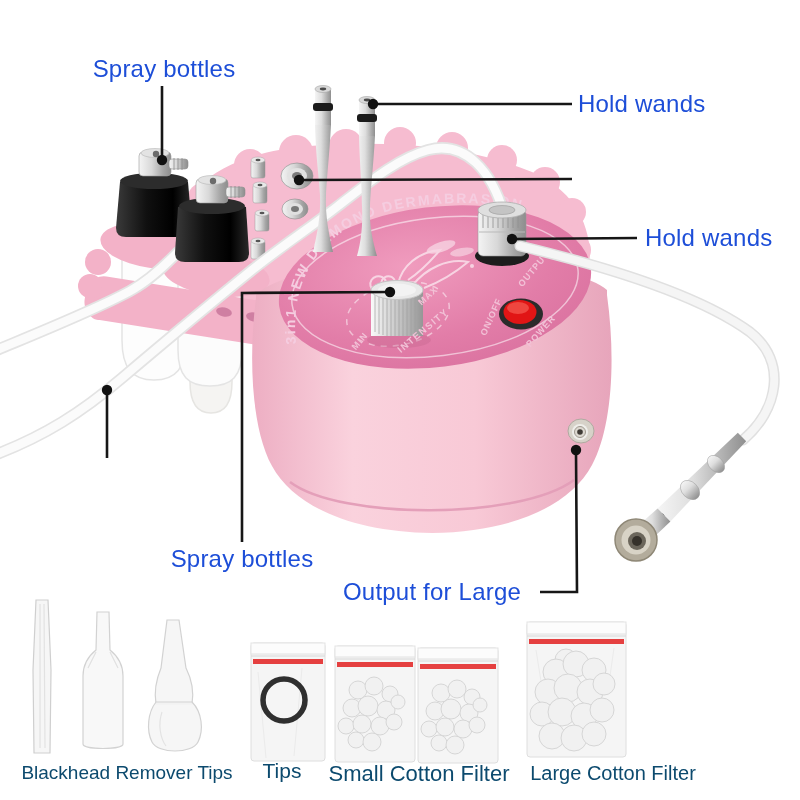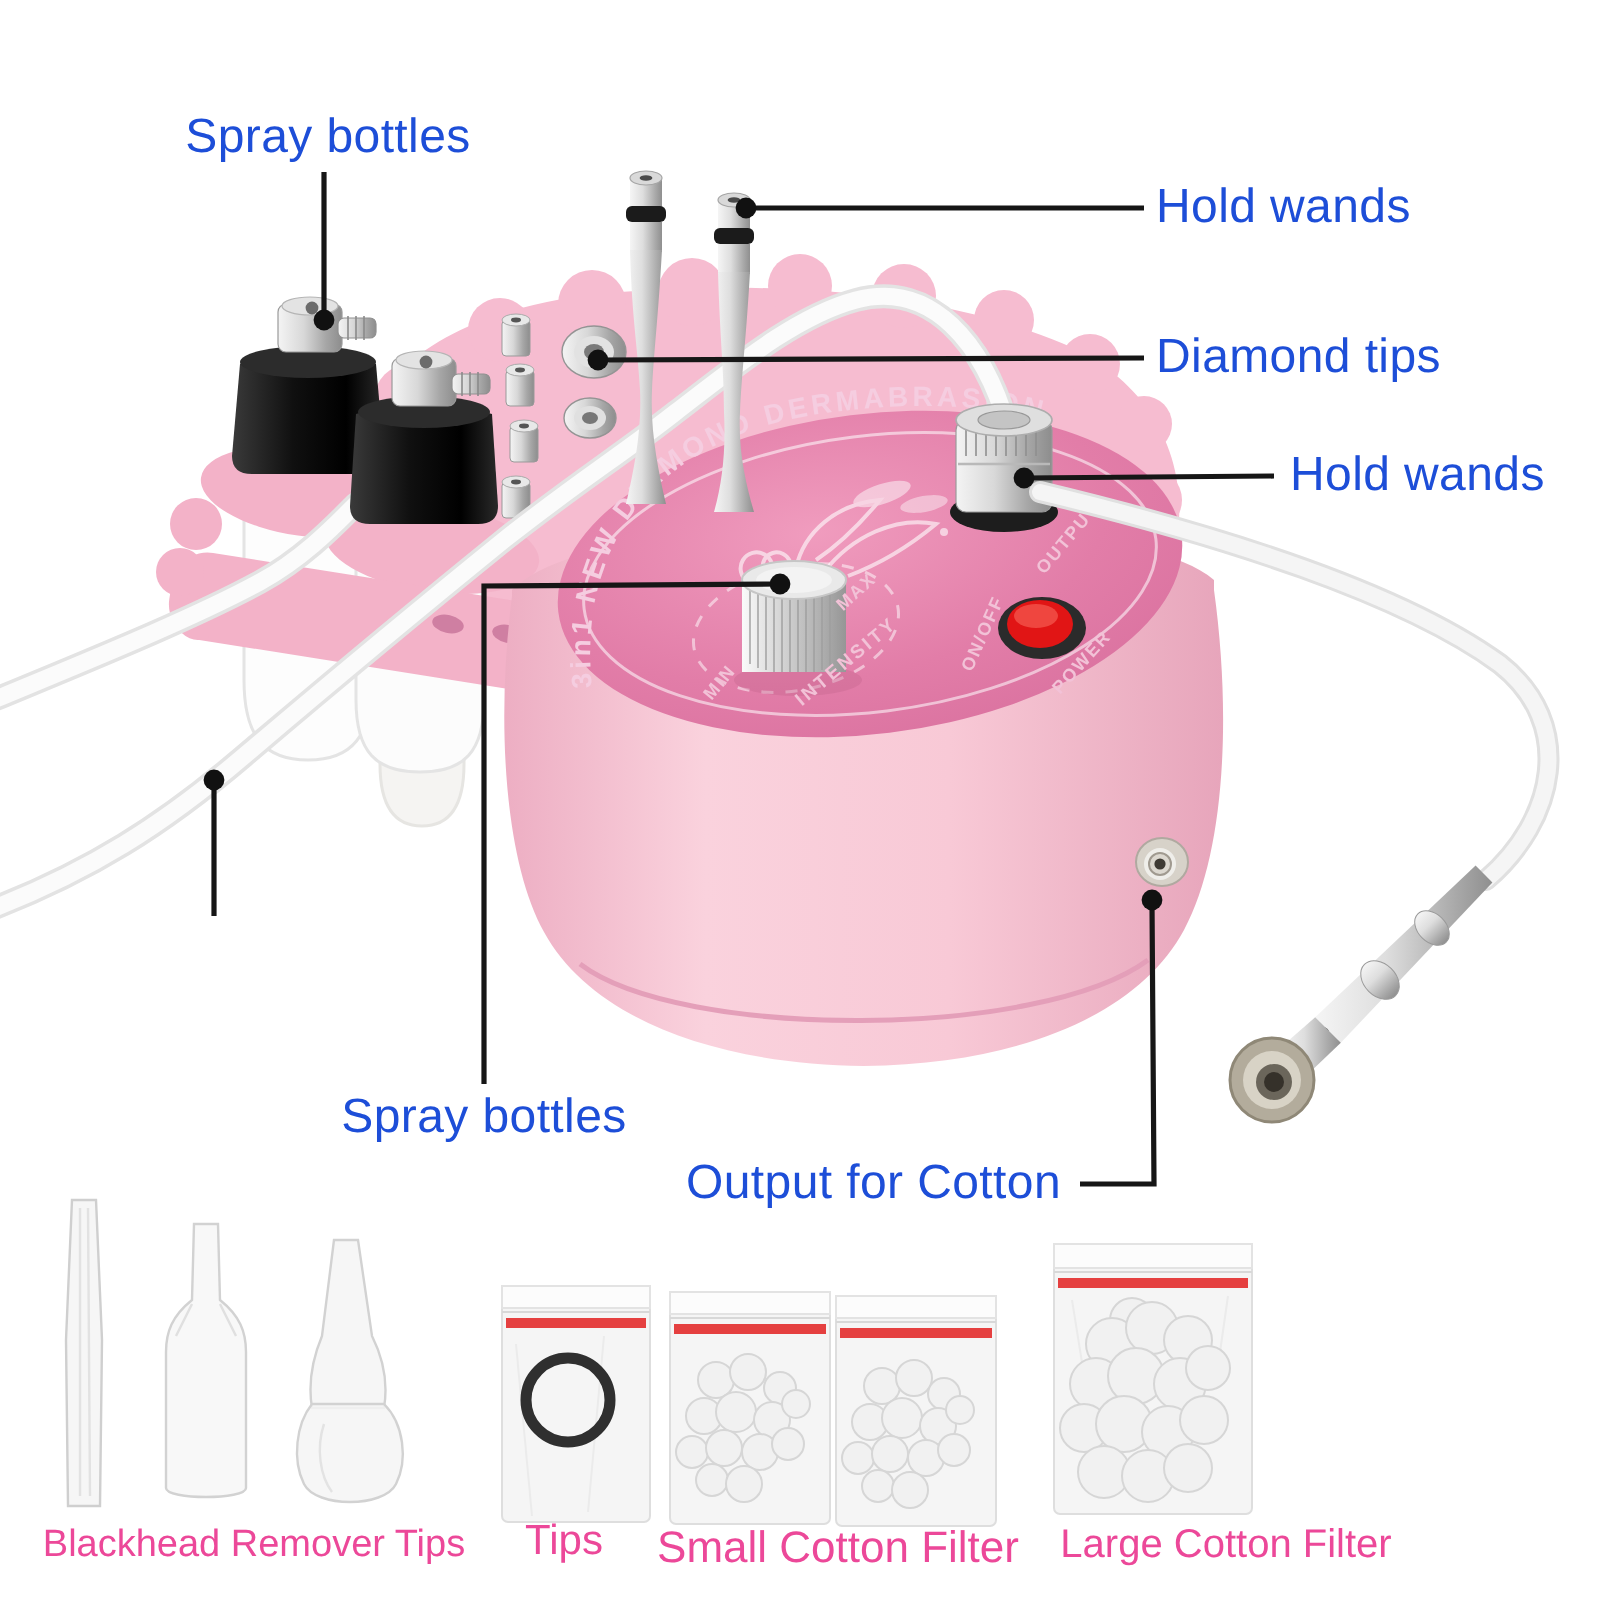--- a/index.html
+++ b/index.html
@@ -2,21 +2,21 @@
 <html><head>
 <meta charset="utf-8">
 <style>
   html,body{margin:0;padding:0;background:#fff;}
   .stage{position:relative;width:800px;height:800px;background:#ffffff;overflow:hidden;
          font-family:"Liberation Sans",sans-serif;}
   .scene{position:absolute;left:0;top:0;}
   .co{position:absolute;transform:translate(-50%,-50%);font-size:24px;color:#1d4ed8;
       white-space:nowrap;letter-spacing:.2px;}
   .co.anchor-left{transform:translate(0,-50%);}
-  .il{position:absolute;transform:translate(-50%,-50%);font-size:19px;color:#ec4899;white-space:nowrap;}
+  .il{position:absolute;transform:translate(-50%,-50%);font-size:19px;color:#0c4a6e;white-space:nowrap;}
   svg text{font-family:"Liberation Sans",sans-serif;}
 </style>
 </head>
 <body>
 
 <div class="stage">
 <svg class="scene" width="800" height="800" viewBox="0 0 800 800">
   <defs>
     <linearGradient id="gBody" x1="0" y1="0" x2="1" y2="0">
       <stop offset="0" stop-color="#edaec3"></stop>
@@ -347,22 +347,21 @@
     <circle cx="299" cy="180" r="5.2"></circle>
     <circle cx="512" cy="239" r="5.2"></circle>
     <circle cx="107" cy="390" r="5.2"></circle>
     <circle cx="390" cy="292" r="5.2"></circle>
     <circle cx="576" cy="450" r="5.2"></circle>
   </g>
 </svg>
 
 <div class="co" style="left:164px;top:69px;">Spray bottles</div>
 <div class="co anchor-left" style="left:578px;top:104px;">Hold wands</div>
-<div class="co anchor-left" style="left:578px;top:179px;">Diamond tips</div>
 <div class="co anchor-left" style="left:645px;top:238px;">Hold wands</div>
 <div class="co" style="left:242px;top:559px;">Spray bottles</div>
-<div class="co anchor-left" style="left:343px;top:592px;">Output for Cotton</div>
+<div class="co anchor-left" style="left:343px;top:592px;">Output for Large</div>
 
 <div class="il" style="left:127px;top:773px;">Blackhead Remover Tips</div>
 <div class="il" style="left:282px;top:771px;font-size:21px;">Tips</div>
 <div class="il" style="left:419px;top:774px;font-size:22px;">Small Cotton Filter</div>
 <div class="il" style="left:581px;top:773px;font-size:20px;margin-left:32px;">Large Cotton Filter</div>
 </div>
 
 </body></html>

